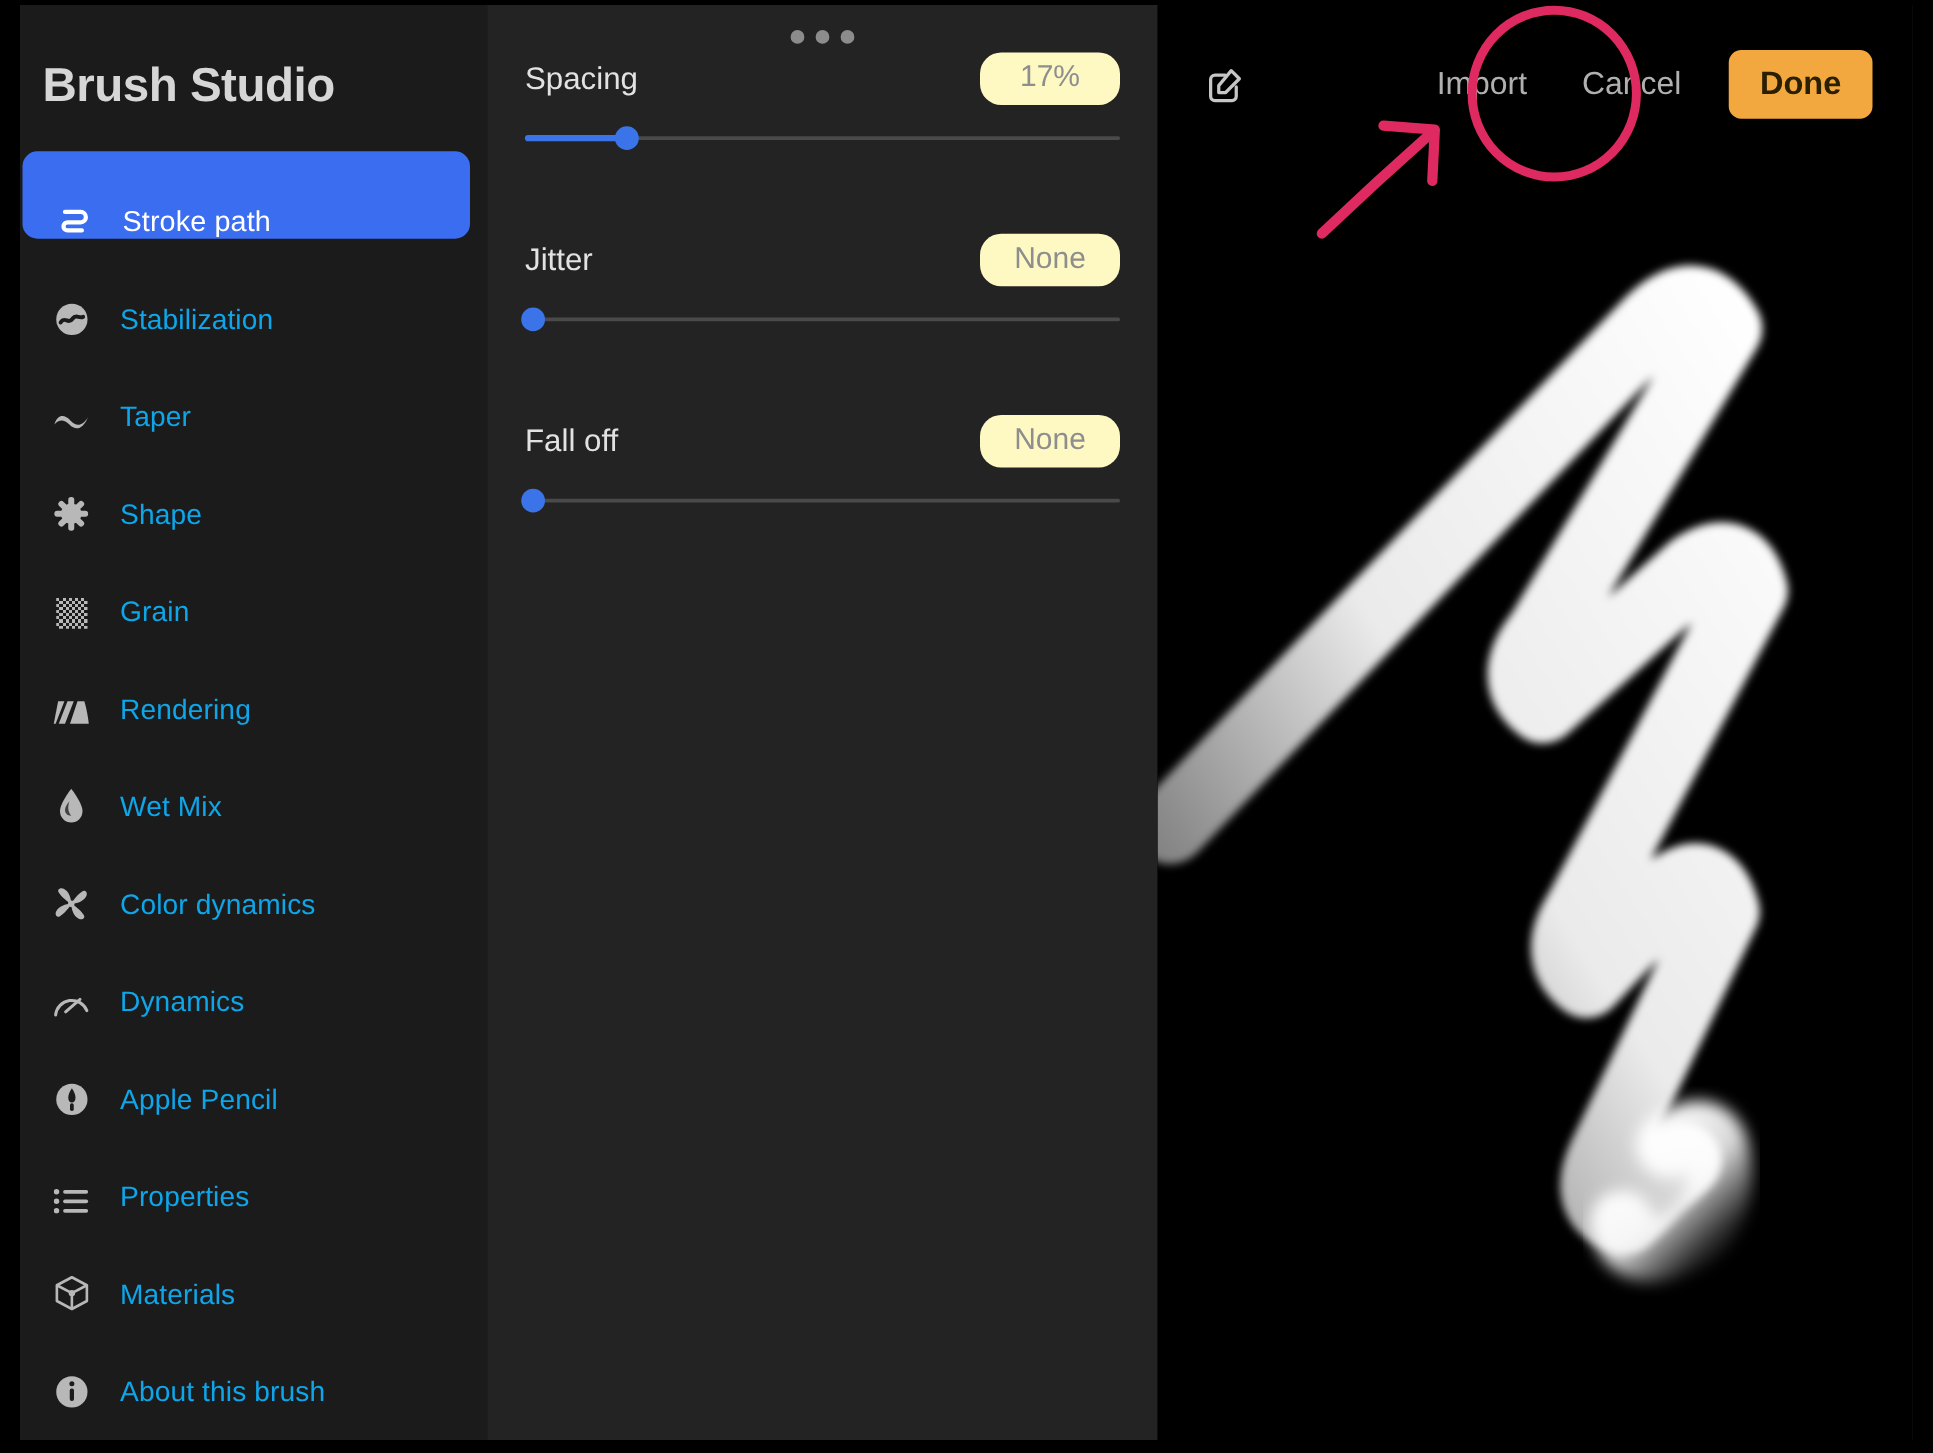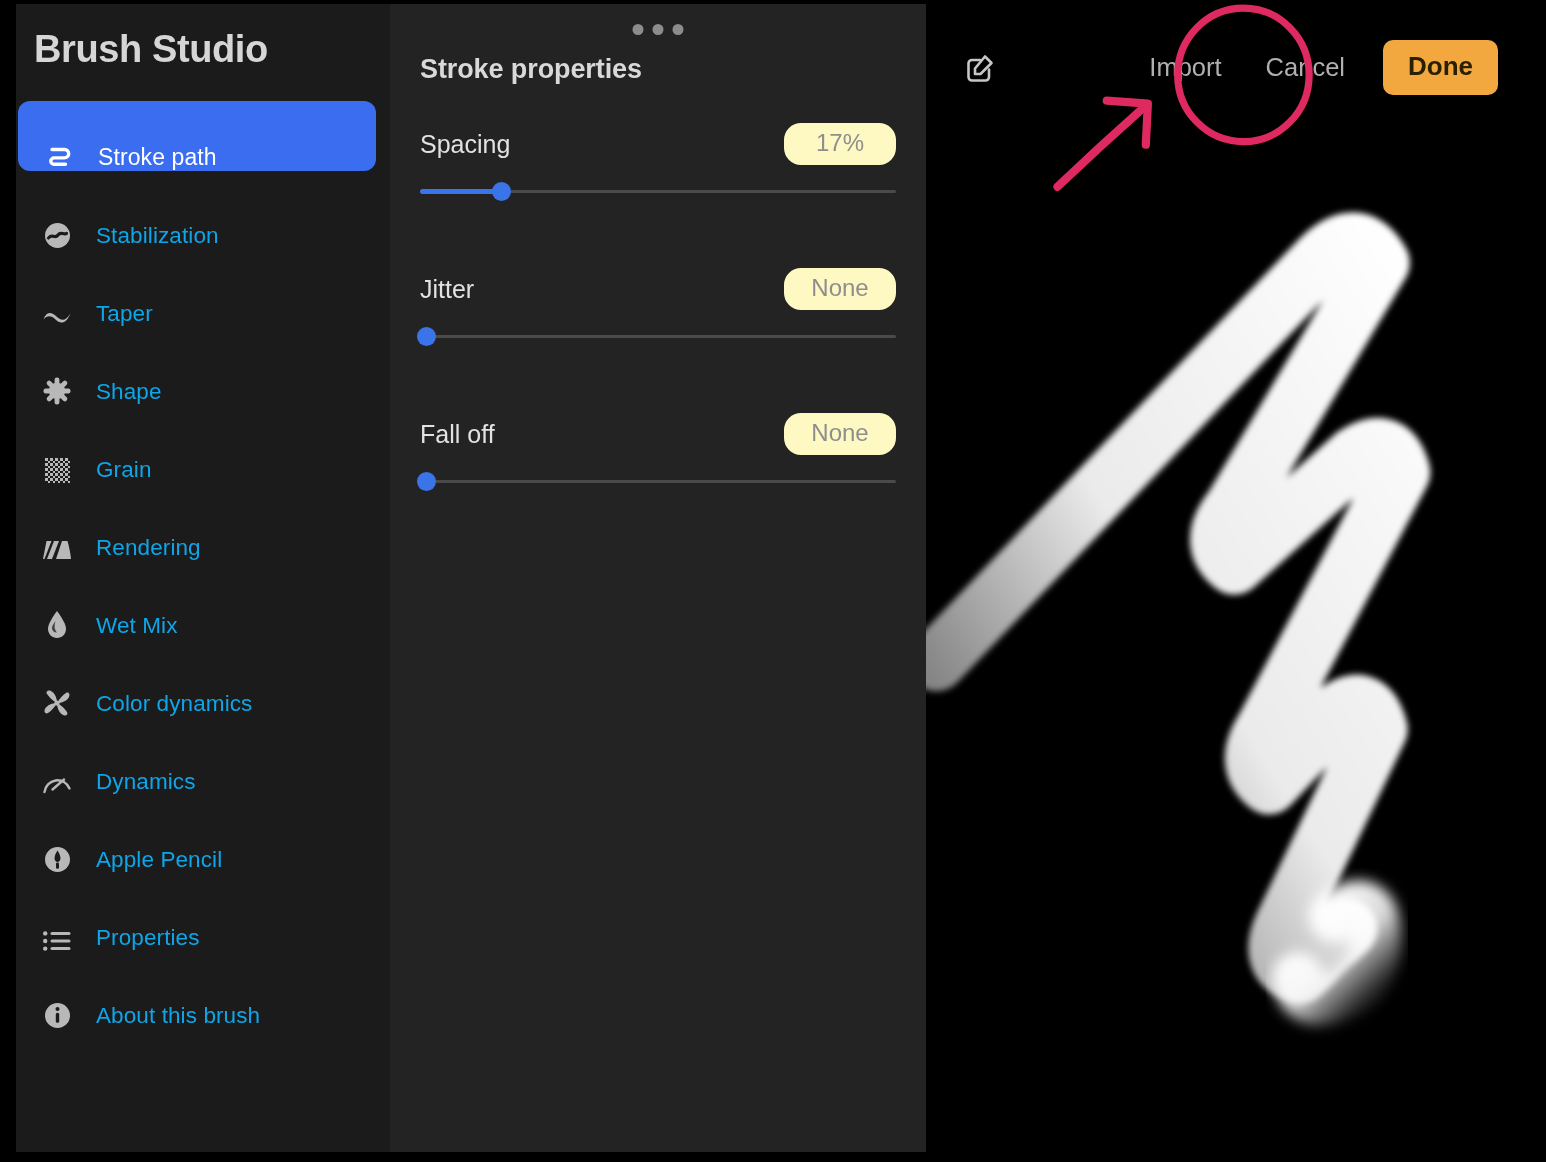--- a/index.html
+++ b/index.html
@@ -30,21 +30,21 @@
     height: 100%;
     background: #1b1b1b;
     flex: 0 0 374px;
     position: relative;
   }
   #app-title {
     color: #d6d6d6;
     font-size: 38px;
     font-weight: bold;
     letter-spacing: -0.4px;
-    padding: 24px 0 0 18px;
+    padding: 44px 0 0 18px;
   }
   #nav-list {
     margin-top: 30px;
   }
   .nav-item {
     display: flex;
     align-items: flex-end;
     height: 62px;
     margin: 0 0 16px 0;
     padding-left: 24px;
@@ -408,20 +408,30 @@
               <circle cx="2.2" cy="10" r="2.2"></circle>
                   <rect x="7.5" y="8.5" width="20" height="3" rx="1.5"></rect>
               <circle cx="2.2" cy="17.6" r="2.2"></circle>
                   <rect x="7.5" y="16.1" width="20" height="3" rx="1.5"></rect>
             </g>
           </svg>
         </span>
         <span class="nav-label">Properties</span>
       </div>
 
+      <div class="nav-item">
+        <span class="nav-icon">
+          <svg width="29" height="29" viewBox="0 0 29 29" fill="none" stroke="#b8b8b8" stroke-width="2.1" stroke-linejoin="round">
+            <path d="M14.5 1.8 L26.5 8.2 L26.5 20.8 L14.5 27.2 L2.5 20.8 L2.5 8.2 Z"></path>
+            <path d="M14.5 14.5 L26.5 8.2 M14.5 14.5 L2.5 8.2 M14.5 14.5 L14.5 27.2"></path>
+            <circle cx="14.5" cy="14.5" r="2.6" fill="#b8b8b8" stroke="none"></circle>
+          </svg>
+        </span>
+        <span class="nav-label">Materials</span>
+      </div>
 
       <div class="nav-item">
         <span class="nav-icon">
           <svg width="27" height="27" viewBox="0 0 27 27">
             <circle cx="13.5" cy="13.5" r="12.5" fill="#b8b8b8"></circle>
             <circle cx="13.5" cy="7" r="2" fill="#1b1b1b"></circle>
             <rect x="11.8" y="10.8" width="3.4" height="10" rx="1.6" fill="#1b1b1b"></rect>
           </svg>
         </span>
         <span class="nav-label">About this brush</span>
@@ -430,21 +440,20 @@
     </div>
   </div>
 
   <div id="middle">
     <div id="dots-menu">
       <i></i>
       <i></i>
       <i></i>
     </div>
 
-    <div id="middle-title">Stroke properties</div>
 
     <div id="slider-group">
 
       <div class="slider-block">
         <div class="slider-head">
           <span class="slider-name">Spacing</span>
           <span class="slider-value">17%</span>
         </div>
         <div class="slider-track">
           <div class="rail"></div>

